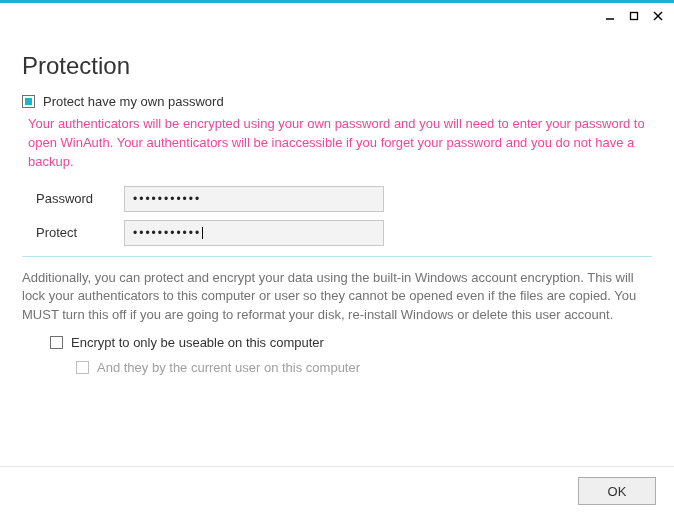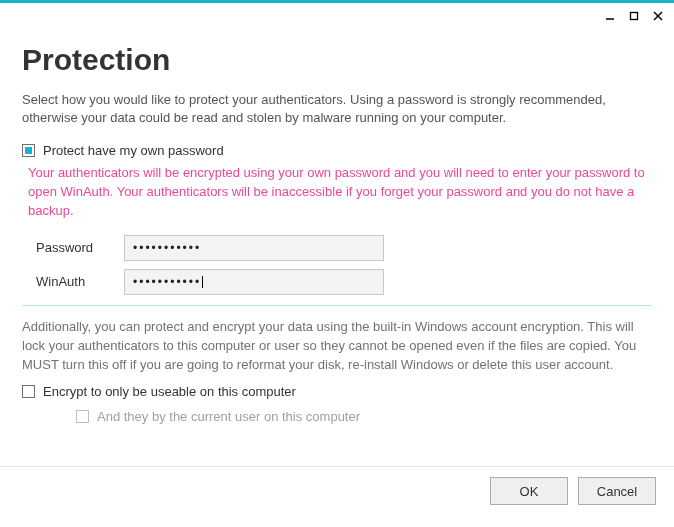--- a/index.html
+++ b/index.html
@@ -2,35 +2,35 @@
 <html><head>
   <meta charset="utf-8">
   <style>
     * { box-sizing: border-box; margin: 0; padding: 0; }
     html, body { width: 674px; height: 527px; font-family: "Segoe UI", Tahoma, sans-serif; background: #fff; overflow: hidden; }
     .window { width: 674px; height: 527px; display: flex; flex-direction: column; }
     .titlebar { height: 10px; display: flex; align-items: flex-start; border-top: 3px solid #18b5cc; padding: 0; position: relative; }
     .window-controls { position: absolute; right: 8px; top: 6px; display: flex; gap: 8px; align-items: center; }
     .window-controls span { width: 16px; height: 14px; display: inline-flex; align-items: center; justify-content: center; font-size: 14px; line-height: 1; cursor: pointer; font-family: "Segoe UI Symbol", sans-serif;}
     .content { flex: 1; padding: 18px 22px 12px 22px; display: flex; flex-direction: column; font-size: 13px; color: #333; }
-    h1 { font-size: 30px; font-weight: 700; color: #333; margin-bottom: 14px; margin-top: 15px;}
+    h1 { font-size: 24px; font-weight: 400; color: #333; margin-bottom: 14px; margin-top: 24px;}
     .intro { color: #555; line-height: 1.4; margin-bottom: 16px; font-size: 13px; }
     .check-row { display: flex; align-items: center; gap: 8px; margin-bottom: 4px; }
     .cb { width: 13px; height: 13px; border: 1px solid #707070; display: inline-flex; align-items: center; justify-content: center; cursor: pointer; background:#fff; }
     .cb.checked .inner { width: 7px; height: 7px; background: #18b5cc; }
     .cb.disabled { border-color: #bdbdbd; cursor: default; }
     .cb-label { font-size: 13px; color: #333; }
     .cb-label.disabled { color: #a0a0a0; }
     .subtext { color: #ec4899; line-height: 1.45; margin: 2px 0 14px 6px; font-size: 13px; }
     .form-grid { margin-left: 14px; display: grid; grid-template-columns: 88px 260px; row-gap: 8px; align-items: center; }
     .form-grid label { font-size: 13px; color: #333; }
     .pw-field { height: 26px; border: 1px solid #c8c8c8; background: #f3f3f3; padding: 0 8px; font-size: 12px; letter-spacing: 2px; color: #222; display:flex; align-items:center; }
     .hr { border: none; border-top: 1px solid #b5e4ec; margin: 10px 0 12px 0; }
     .section2-text { color: #737373; line-height: 1.45; margin-bottom: 10px; font-size: 13px; }
-    .indent1 { }
+    .indent1 { margin-left: 28px; }
     .indent2 { margin-left: 54px; margin-top: 6px; }
     .footer { display: flex; justify-content: flex-end; gap: 10px; padding: 10px 18px 22px 0; border-top: 1px solid #e6e6e6; margin-top: auto; }
     .btn { min-width: 78px; height: 28px; border: 1px solid #acacac; background: #efefef; font-size: 13px; color: #333; cursor: pointer; font-family: inherit; }
     .cursor { display:inline-block; width:1px; height:12px; background:#000; vertical-align:middle; margin-left:1px;}
   </style>
 </head>
 <body>
 
 <div class="window">
 
@@ -52,37 +52,36 @@
             <line x1="9" y1="1" x2="1" y2="9" stroke="#000" stroke-width="1.5"></line>
           </svg>
       </span>
     </div>
   </div>
 
   <div class="content">
 
     <h1>Protection</h1>
 
-    <p class="intro">Select how you would like to protect your authenticators. Using a password is strongly recommended, otherwise your data could be read and stolen by malware running on your computer.</p>
 
     <div class="check-row">
       <span class="cb checked">
           <span class="inner"></span>
         </span>
       <span class="cb-label">Protect have my own password</span>
     </div>
 
     <p class="subtext">Your authenticators will be encrypted using your own password and you will need to enter your password to open WinAuth. Your authenticators will be inaccessible if you forget your password and you do not have a backup.</p>
 
     <div class="form-grid">
       <label>Password</label>
       <div class="pw-field">
           <span>•••••••••••</span>
         </div>
-      <label>WinAuth</label>
+      <label>Protect</label>
       <div class="pw-field">
           <span>•••••••••••</span>
           <span class="cursor"></span>
         </div>
     </div>
 
     <hr class="hr">
 
     <p class="section2-text">Additionally, you can protect and encrypt your data using the built-in Windows account encryption. This will lock your authenticators to this computer or user so they cannot be opened even if the files are copied. You MUST turn this off if you are going to reformat your disk, re-install Windows or delete this user account.</p>
 
@@ -93,16 +92,15 @@
 
     <div class="check-row indent2">
       <span class="cb disabled"></span>
       <span class="cb-label disabled">And they by the current user on this computer</span>
     </div>
 
   </div>
 
   <div class="footer">
     <button class="btn">OK</button>
-    <button class="btn">Cancel</button>
   </div>
 
 </div>
 
 </body></html>

